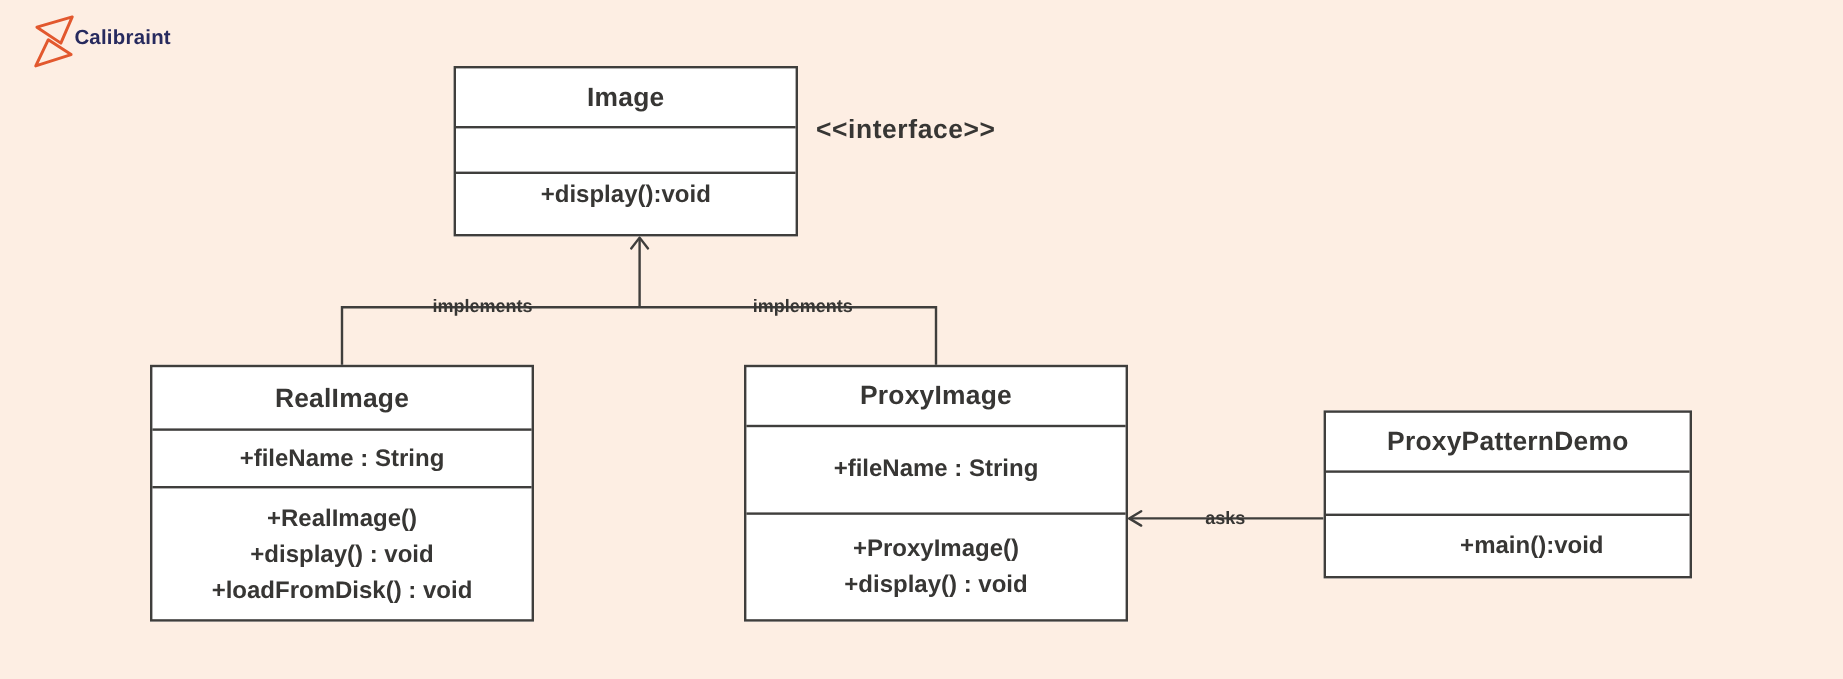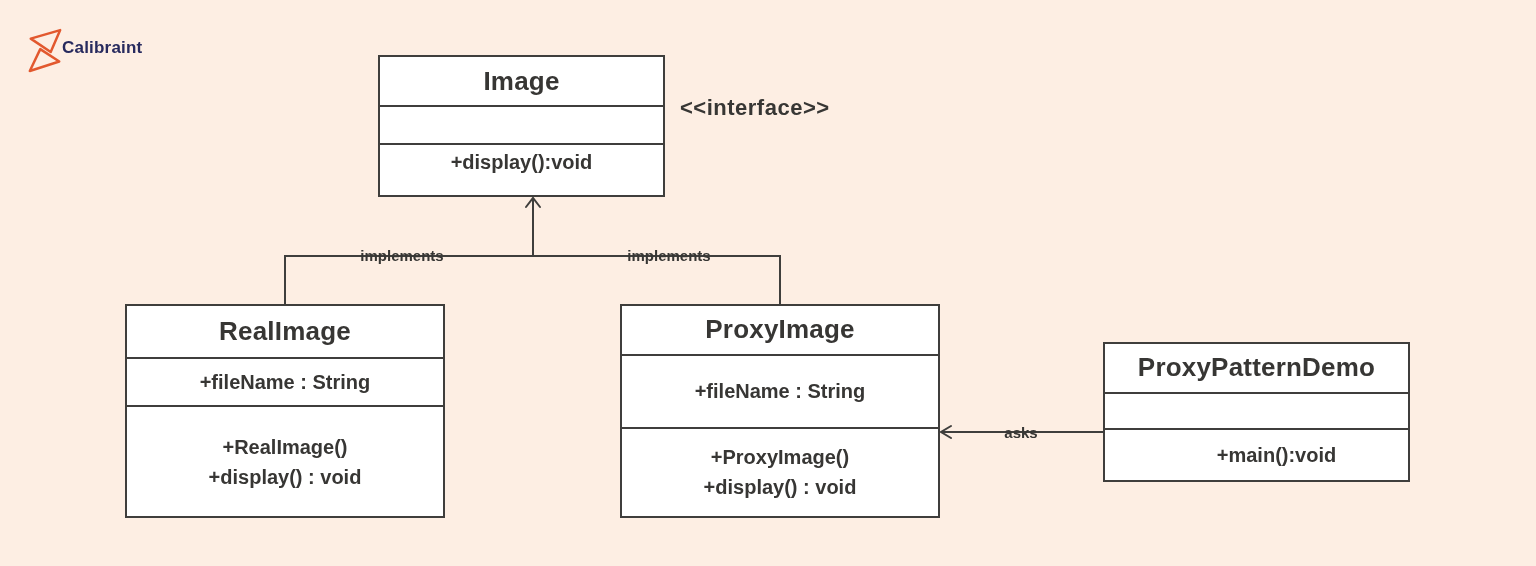--- a/index.html
+++ b/index.html
@@ -32,34 +32,34 @@
     border:2px solid var(--line);
     display:flex;flex-direction:column;
   }
   .uml-section{
     box-sizing:border-box;
     display:flex;flex-direction:column;
     align-items:center;justify-content:center;
     text-align:center;
   }
   .uml-section + .uml-section{border-top:2px solid var(--line);}
-  .uml-title{font-weight:bold;font-size:26px;letter-spacing:.2px;}
+  .uml-title{font-weight:bold;font-size:22px;letter-spacing:.2px;}
   .member{font-weight:bold;font-size:20px;line-height:30px;white-space:nowrap;}
   .float-label{
     position:absolute;
     font-weight:bold;
     color:var(--text);
     text-align:center;
     white-space:nowrap;
     margin-top:28px;
   }
   .lbl-interface{font-size:22px;letter-spacing:.5px;}
   .lbl-edge{font-size:15px;}
   .brand{
-    position:absolute;left:26px;top:27px;
+    position:absolute;left:26px;top:11px;
     display:flex;align-items:flex-end;
   }
   .brand-name{
     position:absolute;left:36px;top:11px;
     font-weight:bold;font-size:17px;
     color:var(--brand-navy);
     letter-spacing:.2px;
   }
 </style>
 </head>
@@ -105,20 +105,21 @@
   <div class="uml-box" style="left:125px;top:304px;width:320px;height:214px;">
     <div class="uml-section" style="height:51px;">
       <div class="uml-title">RealImage</div>
     </div>
     <div class="uml-section" style="height:48px;">
       <div class="member">+fileName : String</div>
     </div>
     <div class="uml-section" style="height:111px;">
       <div class="member">+RealImage()</div>
       <div class="member">+display() : void</div>
+      <div class="member">+loadFromDisk() : void</div>
     </div>
   </div>
 
   <div class="uml-box" style="left:620px;top:304px;width:320px;height:214px;">
     <div class="uml-section" style="height:51px;">
       <div class="uml-title">ProxyImage</div>
     </div>
     <div class="uml-section" style="height:78px;">
       <div class="member">+fileName : String</div>
     </div>

